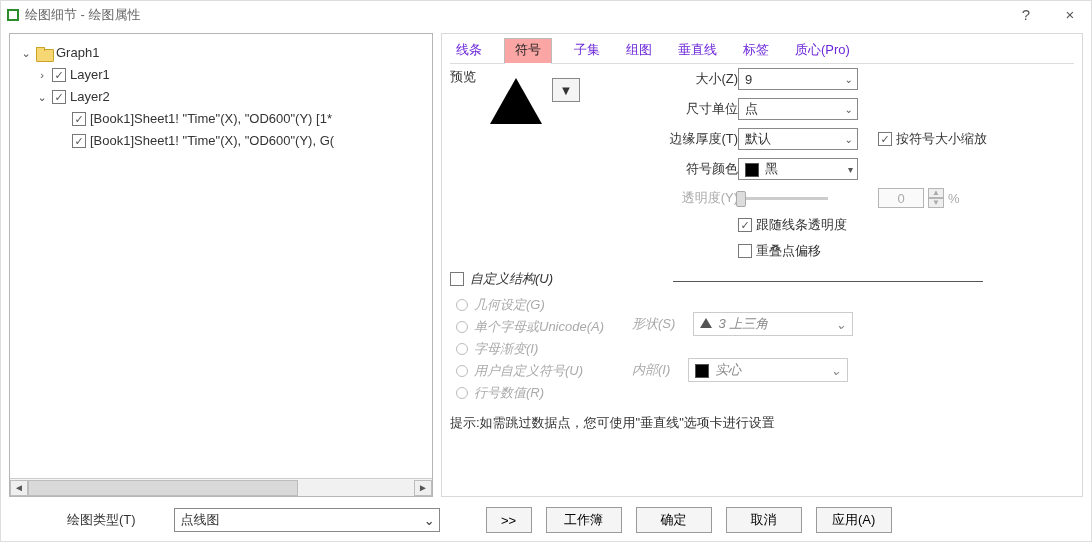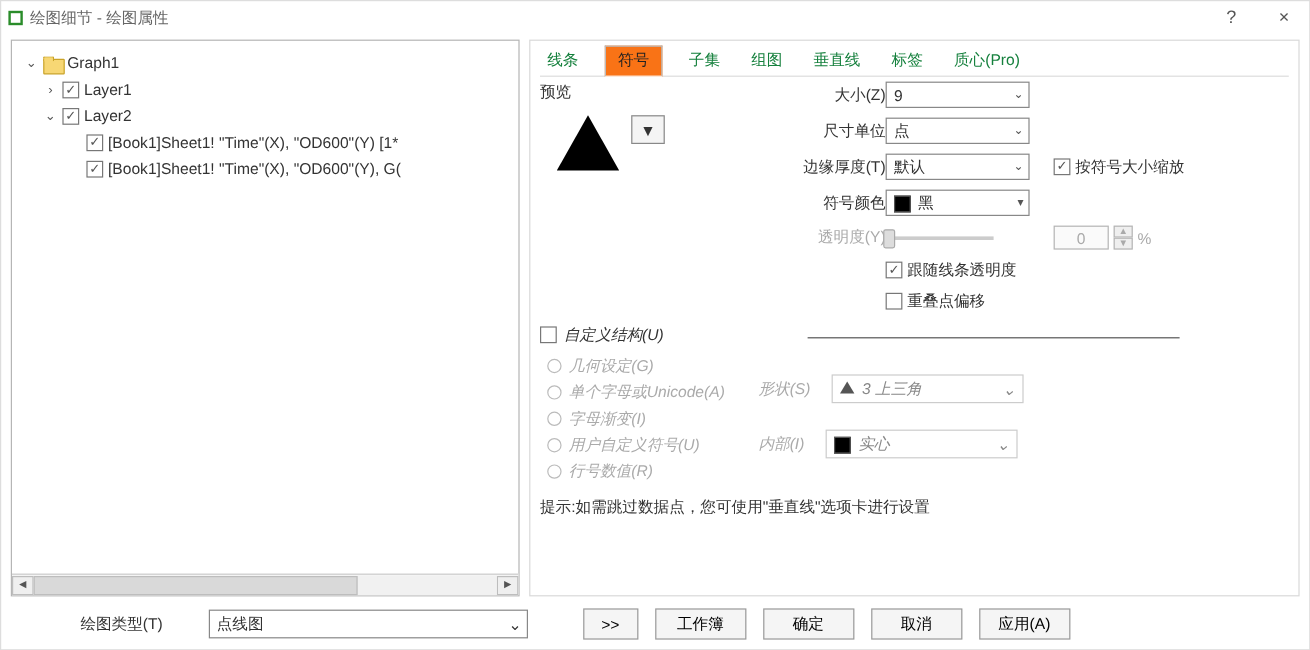--- a/index.html
+++ b/index.html
@@ -25,25 +25,25 @@
   .folder-icon::after { content:""; position:absolute; left:0; top:0; width:7px; height:3px; background:#f7d774; border:1px solid #c9a227; border-bottom:none; border-radius:1px 1px 0 0;}
   .chk { width:14px; height:14px; border:1px solid #777; display:inline-flex; align-items:center; justify-content:center; color:#555; font-size:11px; line-height:1; background:#fff;}
   .chk.checked::after { content:"✓"; }
   .hscroll { height:18px; border-top:1px solid #ccc; background:#f4f4f4; position:relative; display:flex; align-items:center; }
   .hscroll .arrow { width:18px; height:16px; border:1px solid #bdbdbd; background:#efefef; display:flex; align-items:center; justify-content:center; font-size:10px; color:#555; }
   .hscroll .track { flex:1; height:16px; background:#f1f1f1; position:relative; }
   .hscroll .thumb { position:absolute; left:0; top:0; height:16px; width:70%; background:#d9d9d9; border:1px solid #bdbdbd;}
   
   .right-panel { flex:1; border:1px solid #d9d9d9; background:#fff; display:flex; flex-direction:column; padding:0 8px 6px 8px; position:relative;}
   .tabs { display:flex; gap:18px; align-items:flex-end; height:26px; margin-top:4px; border-bottom:1px solid #ddd; padding-left:2px;}
-  .tab { color:#15803d; padding:2px 4px 4px 4px; cursor:default;}
-  .tab.active { color:#222; border:1px solid #bbb; border-bottom:1px solid #fff; background:#f97316; position:relative; top:1px; padding:2px 10px 4px 10px;}
+  .tab { color:#6d28d9; padding:2px 4px 4px 4px; cursor:default;}
+  .tab.active { color:#222; border:1px solid #bbb; border-bottom:1px solid #fff; background:#fca5a5; position:relative; top:1px; padding:2px 10px 4px 10px;}
   .content { flex:1; display:flex; flex-direction:column; padding-top:4px; position:relative; }
   .row1 { display:flex; }
-  .preview-col { width:150px; display:flex; flex-direction:column; }
+  .preview-col { width:150px; display:flex; }
   .preview-label { }
   .preview-graphic { display:flex; align-items:flex-start; gap:10px; margin-top:10px; margin-left:14px; }
   .triangle { width:0; height:0; border-left:26px solid transparent; border-right:26px solid transparent; border-bottom:46px solid #000; }
   .dropdown-btn { width:28px; height:24px; border:1px solid #888; background:#f4f4f4; display:flex; align-items:center; justify-content:center; font-size:13px; }
   .fields { flex:1; display:grid; grid-template-columns: 130px 140px auto; row-gap:8px; align-items:center; margin-left:8px;}
   .fields .lbl { color:#333;text-align:right; }
   .fields .lbl.dis { color:#aaa; }
   .sel { height:22px; border:1px solid #888; background:#fff; display:flex; align-items:center; justify-content:space-between; padding:0 4px 0 6px; width:120px;}
   .sel .arrow { font-size:10px; color:#555; }
   .color-swatch { width:14px; height:14px; background:#000; border:1px solid #555; display:inline-block; margin-right:6px; vertical-align:middle;}

